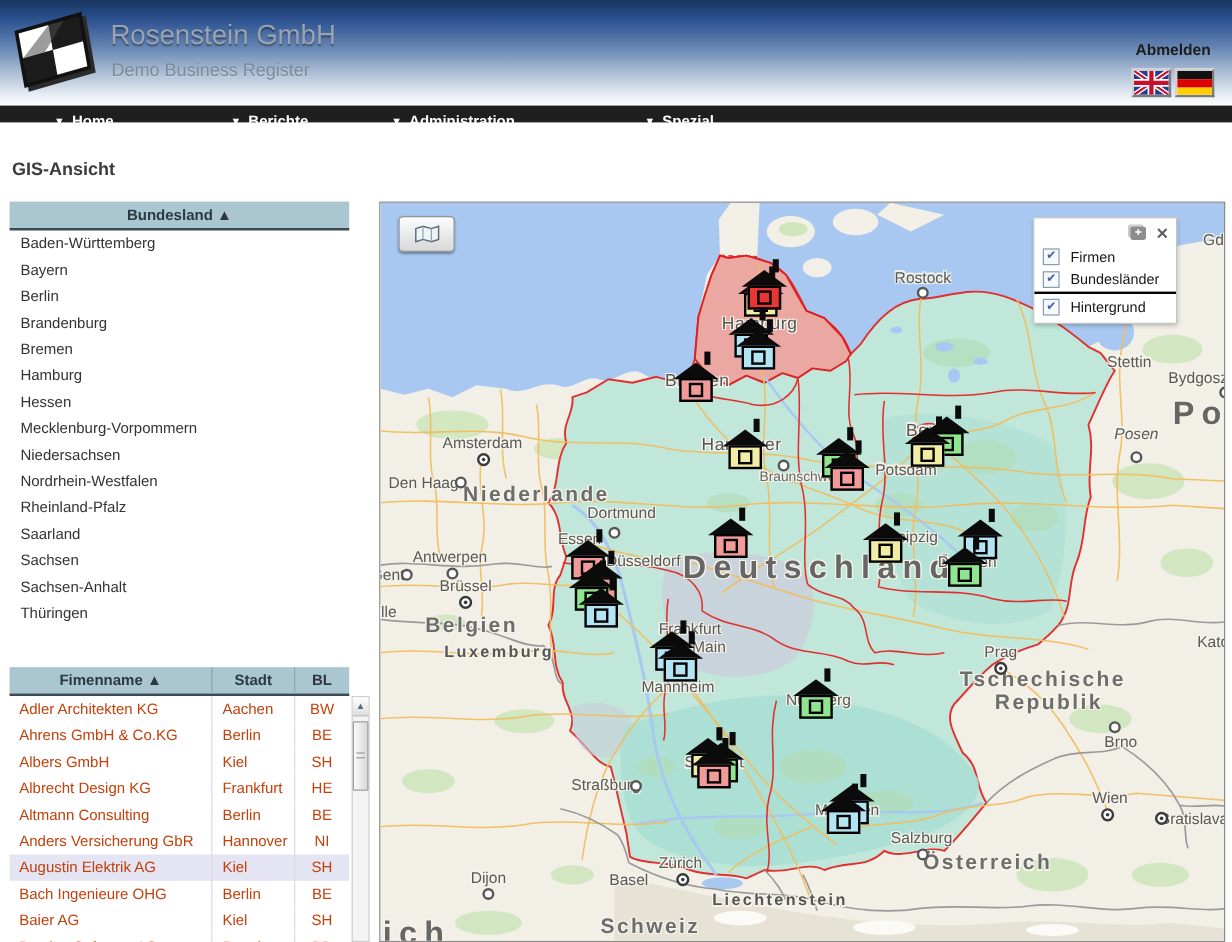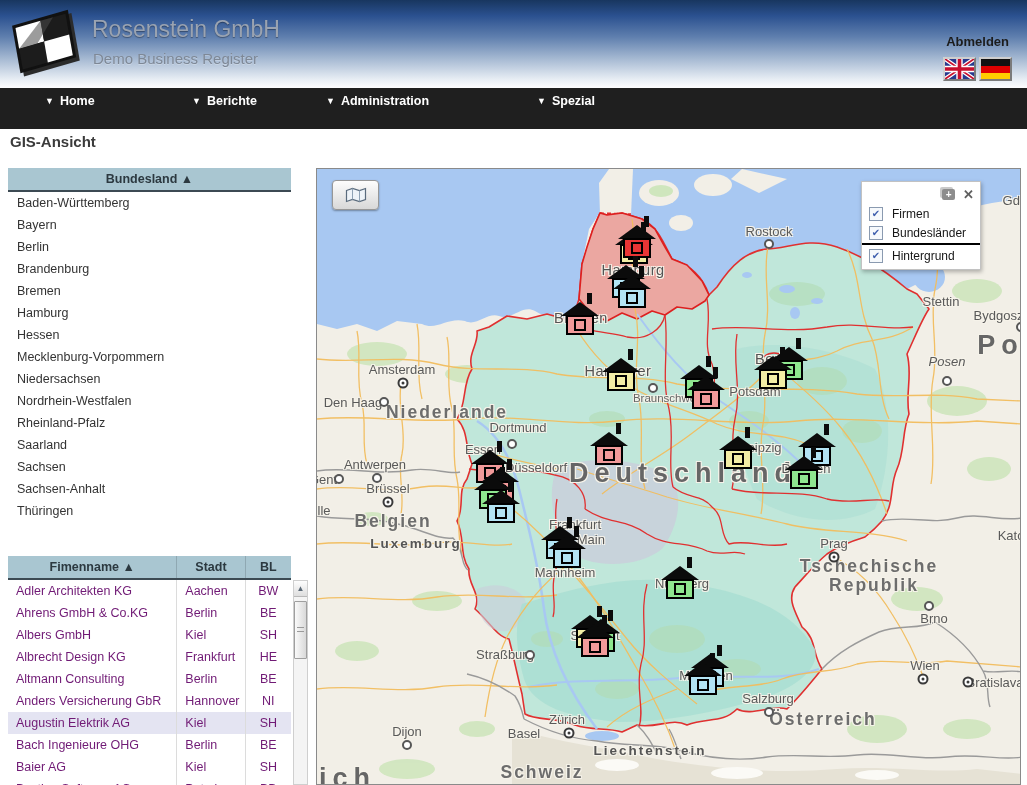--- a/index.html
+++ b/index.html
@@ -14,36 +14,36 @@
     text-shadow:0 1px 1px rgba(0,0,0,.35);}
   .app-subtitle{position:absolute;left:93px;top:50px;font-size:15px;color:#7e8896;
     text-shadow:0 1px 0 rgba(255,255,255,.25);}
   .logout{position:absolute;right:18px;top:34px;font-size:13px;font-weight:bold;color:#1c1c1c;
     text-decoration:none;cursor:pointer;}
   .flags{position:absolute;right:15px;top:57px;display:flex;gap:3px;}
   .flag{width:33px;height:24px;border:2px outset #cfcfcf;background:#fff;cursor:pointer;box-sizing:border-box;}
   .flag svg{display:block;width:29px;height:20px;}
 
   
-  .nav{position:absolute;left:0;top:88px;width:1027px;height:41px;background:#1f1f1f;}
+  .nav{position:absolute;left:0;top:88px;width:1027px;height:14px;background:#1f1f1f;}
   .nav-item{position:absolute;top:0;height:27px;line-height:27px;color:#fff;font-size:12.5px;
     font-weight:bold;cursor:pointer;white-space:nowrap;}
   .nav-item .arr{font-size:9px;margin-right:6px;position:relative;top:-1px;}
 
   .page-title{position:absolute;left:10px;top:133px;font-size:15px;font-weight:bold;color:#3b3b3b;}
 
   
   .panel-head{background:#a9c6d1;border-bottom:2px solid #3c4a53;font-size:12.5px;font-weight:bold;
     color:#2c3940;text-align:center;height:22px;line-height:22px;}
   .bl-list{position:absolute;left:8px;top:168px;width:283px;}
   .bl-item{height:22px;line-height:22px;padding-left:9px;font-size:12.5px;color:#333;cursor:pointer;}
   .bl-item.sel{background:#e4e4f2;}
 
   .cmp-table{position:absolute;left:8px;top:556px;width:283px;}
-  .tr{display:flex;height:22px;line-height:22px;font-size:12.5px;color:#701a75;cursor:pointer;}
+  .tr{display:flex;height:22px;line-height:22px;font-size:12.5px;color:#c2410c;cursor:pointer;}
   .tr.sel{background:#e4e4f2;}
   .td{overflow:hidden;white-space:nowrap;box-sizing:border-box;}
   .c-name{width:178px;padding-left:8px;}
   .c-city{width:72px;padding-left:8px;border-left:1px solid #dcdcdc;}
   .c-bl{width:49px;text-align:center;border-left:1px solid #dcdcdc;}
   .cmp-head{display:flex;background:#a9c6d1;border-bottom:2px solid #3c4a53;height:22px;line-height:22px;
     font-size:12.5px;font-weight:bold;color:#2c3940;}
   .cmp-head .td{text-align:center;padding-left:0;}
   .cmp-head .c-city,.cmp-head .c-bl{border-left:1px solid #8fa8b2;}
 

